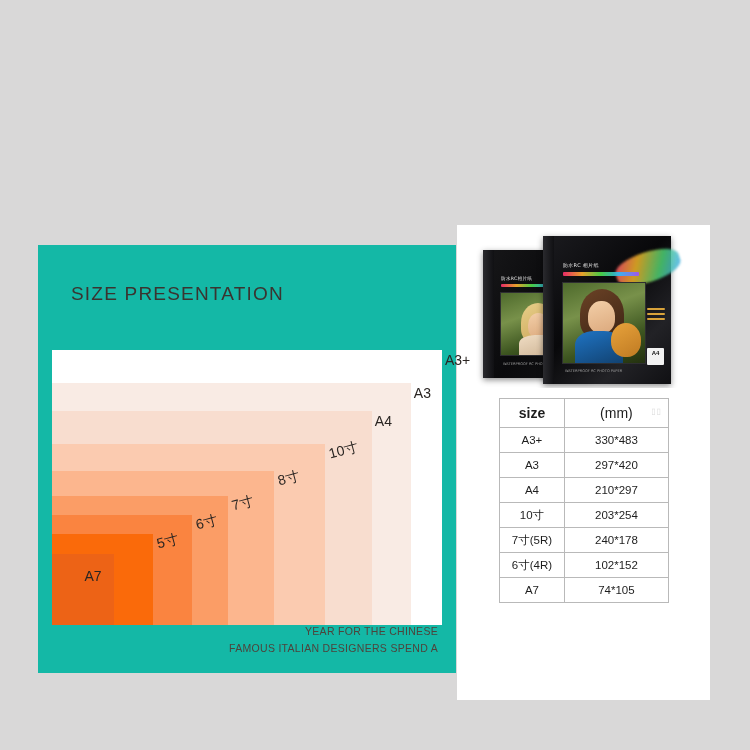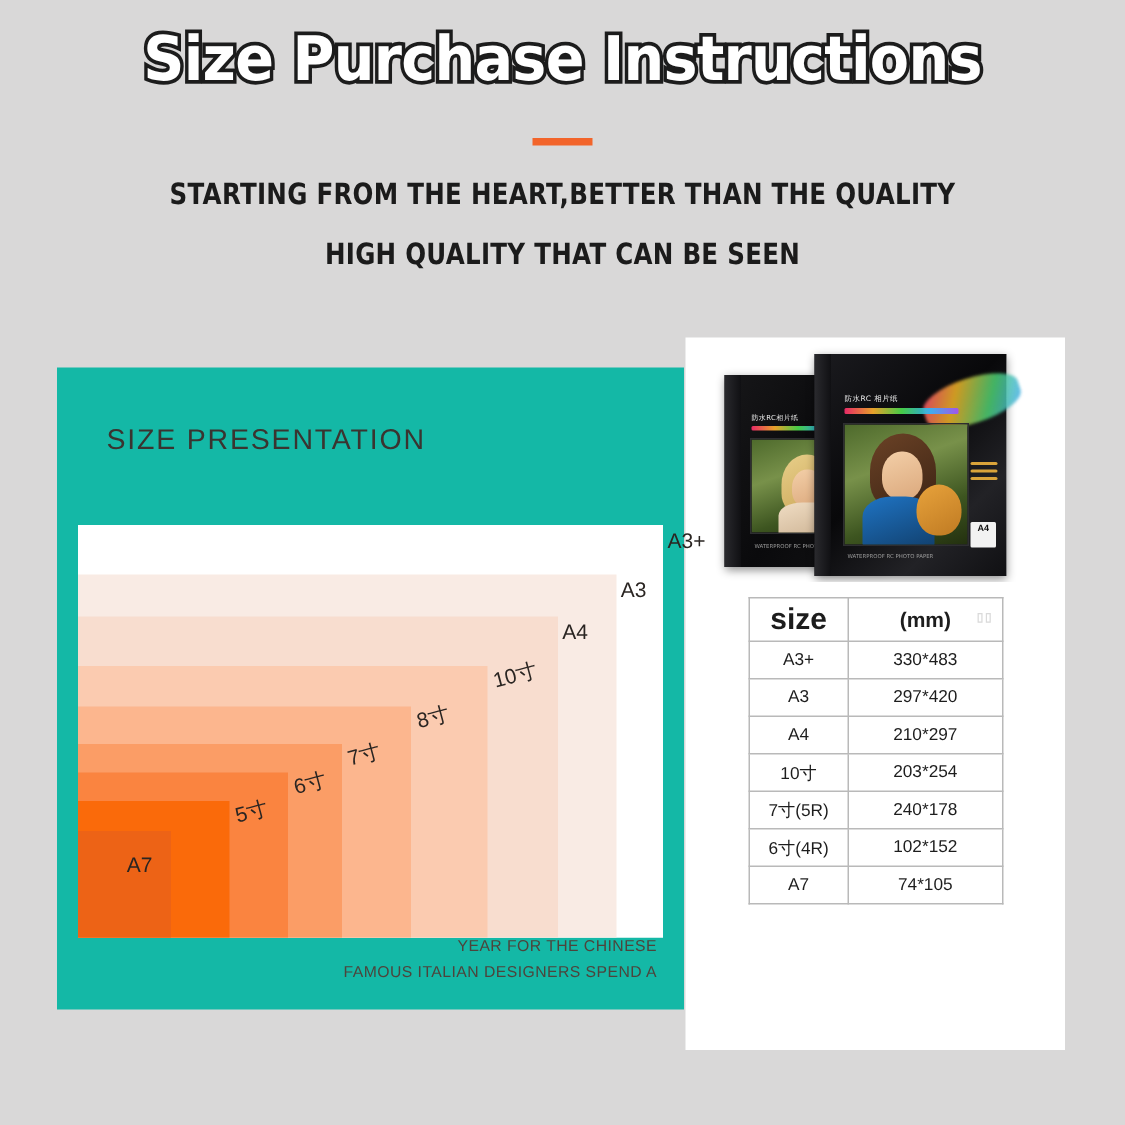--- a/index.html
+++ b/index.html
@@ -118,40 +118,34 @@
     border:1px solid #b9b9b9;
     text-align:center;
     font-size:11.5px;
     color:#1d1d1d;
     height:24px;
     padding:0 2px;
   }
   .size-table .c1{width:64px;}
   .size-table .c2{width:106px;}
   .size-table thead td{
-    font-size:20px;font-weight:bold;height:28px;
-  }
-  .size-table thead td.c2{font-weight:bold;font-size:14px;position:relative;text-align:center;}
+    font-size:14px;font-weight:bold;height:28px;
+  }
+  .size-table thead td.c2{font-weight:normal;font-size:14px;position:relative;text-align:center;}
   .wm{
     position:absolute;right:6px;top:8px;
     font-size:8px;color:#dadada;letter-spacing:1px;
     font-family:"Liberation Sans",sans-serif;
   }
 </style>
 </head>
 <body>
 
 <div class="page">
 
-  <div class="header">
-    <div class="main-title">Size Purchase Instructions</div>
-    <div class="title-divider"></div>
-    <div class="sub1">STARTING FROM THE HEART,BETTER THAN THE QUALITY</div>
-    <div class="sub2">HIGH QUALITY THAT CAN BE SEEN</div>
-  </div>
 
   <div class="tan-panel">
     <div class="tan-title">SIZE PRESENTATION</div>
 
     <div class="dots">
       <div class="dot"></div>
       <div class="dot"></div>
     </div>
 
     <div class="chart" id="size-chart">

